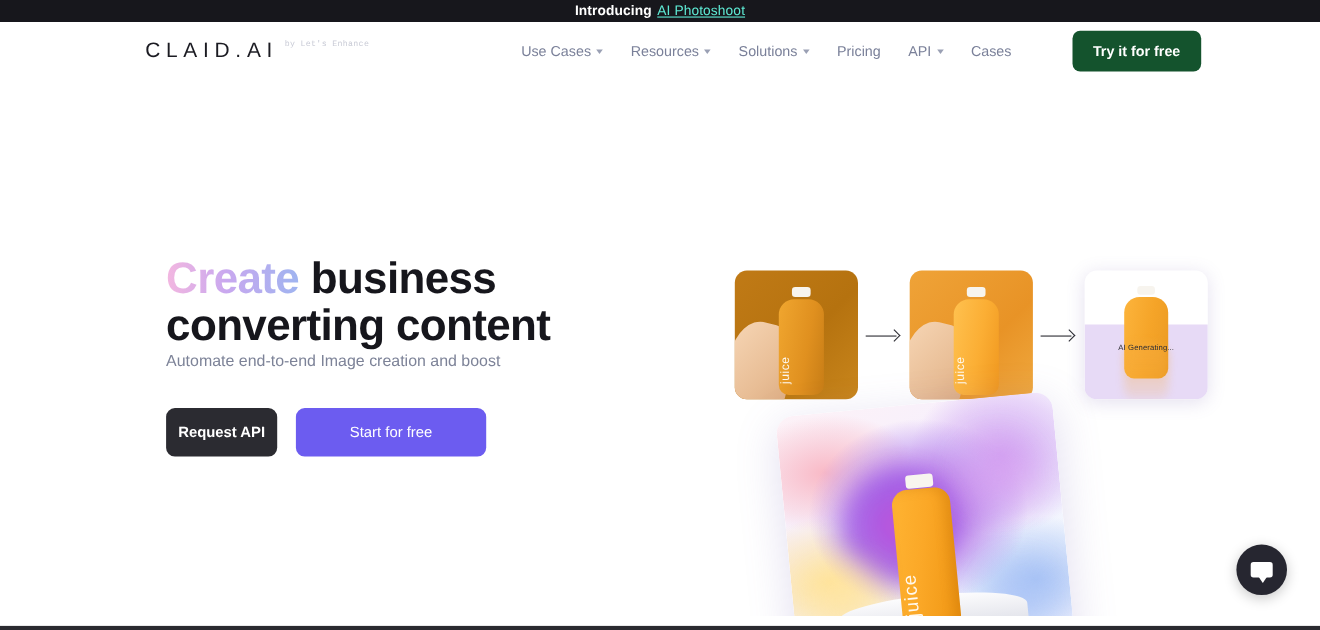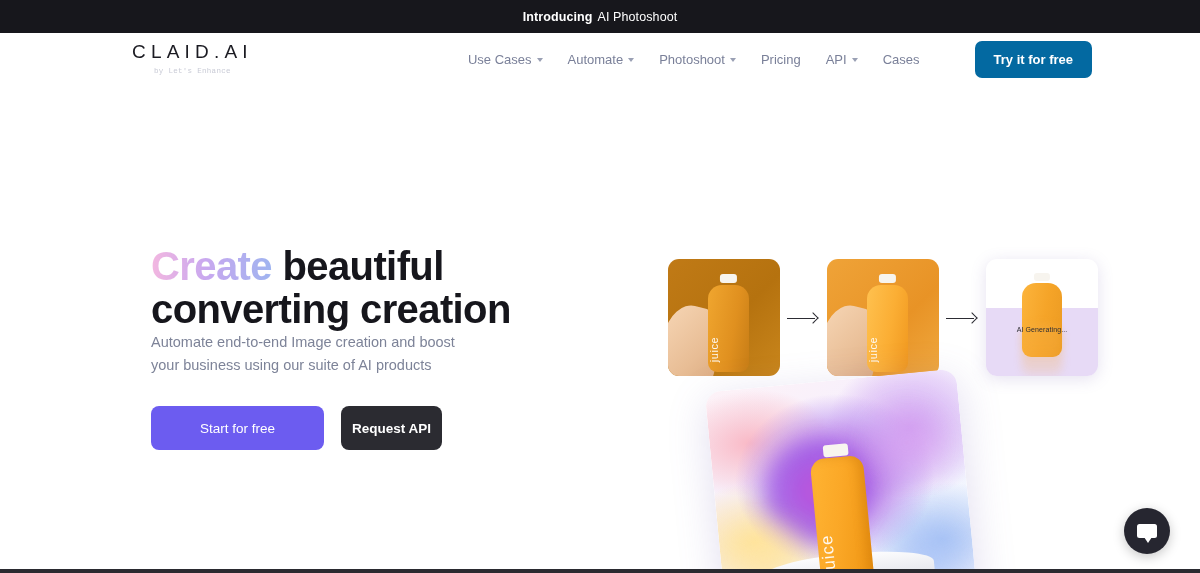--- a/index.html
+++ b/index.html
@@ -5,37 +5,37 @@
   * { margin:0; padding:0; box-sizing:border-box; }
   html, body { width:1200px; height:573px; overflow:hidden; }
   body {
     font-family:"Liberation Sans", sans-serif;
     background:#ffffff;
     position:relative;
   }
 
   
   .announce-bar{
-    height:33px; width:100%;
+    height:20px; width:100%;
     background:#17171c;
     display:flex; align-items:center; justify-content:center;
     font-size:12.5px; letter-spacing:.1px;
   }
   .announce-strong{ color:#ffffff; font-weight:bold; }
-  .announce-light{ color:#ffffff; font-weight:normal; margin-left:5px; }
+  .announce-light{ color:#5eead4; font-weight:normal; margin-left:5px;text-decoration:underline; }
 
   
   .site-header{
     height:52px; width:100%;
     display:flex; align-items:center;
     padding:0 108px 0 132px;
     background:#ffffff;
     position:relative;
   }
-  .brand{ display:flex; align-items:center; gap:6px;flex-direction:column; }
+  .brand{ display:flex; align-items:flex-start; gap:6px; }
   .brand-logo{
     font-size:19px; letter-spacing:5.2px; color:#1b1b22;
     font-weight:normal; line-height:1;
   }
   .brand-sub{
     font-size:7.5px; color:#c9cbd6; letter-spacing:.3px;
     margin-bottom:2px; white-space:nowrap;font-family:Liberation Mono, monospace;
   }
 
   .nav{
@@ -45,21 +45,21 @@
     font-size:13px; color:#7a8099; display:flex; align-items:center; gap:5px;
     cursor:pointer; white-space:nowrap;
   }
   .chev{
     width:0;height:0;border-left:3.5px solid transparent;
     border-right:3.5px solid transparent;border-top:4px solid #9aa0b4;
     display:inline-block; margin-top:2px;
   }
   .cta-btn{
     margin-left:30px;
-    background:#0369a1; color:#ffffff;
+    background:#14532d; color:#ffffff;
     font-size:13px; font-weight:bold;
     border-radius:7px; border:none;
     padding:11px 19px; cursor:pointer;
     white-space:nowrap;
     font-family:"Liberation Sans", sans-serif;
   }
 
   
   .hero{
     position:relative; width:100%; height:488px;
@@ -222,57 +222,56 @@
     <span class="brand-logo">CLAID.AI</span>
     <span class="brand-sub">by Let's Enhance</span>
   </div>
 
   <nav class="nav">
     <div class="nav-item">
       <span>Use Cases</span>
       <i class="chev"></i>
     </div>
     <div class="nav-item">
-      <span>Automate</span>
+      <span>Resources</span>
       <i class="chev"></i>
     </div>
     <div class="nav-item">
-      <span>Photoshoot</span>
+      <span>Solutions</span>
       <i class="chev"></i>
     </div>
     <div class="nav-item">
       <span>Pricing</span>
     </div>
     <div class="nav-item">
       <span>API</span>
       <i class="chev"></i>
     </div>
     <div class="nav-item">
       <span>Cases</span>
     </div>
     <button class="cta-btn">Try it for free</button>
   </nav>
 </header>
 
 <section class="hero">
 
   <div class="hero-left">
     <h1 class="headline">
-      <span class="grad-word">Create</span><span> beautiful</span><br>
-      <span>converting creation</span><br>
+      <span class="grad-word">Create</span><span> business</span><br>
+      <span>converting content</span><br>
     </h1>
 
     <p class="subhead">
       <span>Automate end-to-end Image creation and boost</span><br>
-      <span>your business using our suite of AI products</span>
     </p>
 
     <div class="btn-row">
+      <button class="btn btn-secondary">Request API</button>
       <button class="btn btn-primary">Start for free</button>
-      <button class="btn btn-secondary">Request API</button>
     </div>
   </div>
 
   <div class="strip">
 
     <div class="strip-card card-raw">
       <div class="hand" style="left:-6%; bottom:-14%; width:52%; height:74%; transform:rotate(14deg);"></div>
       <div class="bottle" style="left:36%; top:13%; width:36%; height:84%;">
         <div class="cap" style="top:0; width:40%; height:9%;"></div>
         <div class="body" style="top:11%; background:linear-gradient(100deg,#f0a62f 0%,#e0901f 60%,#c77d16 100%);">

